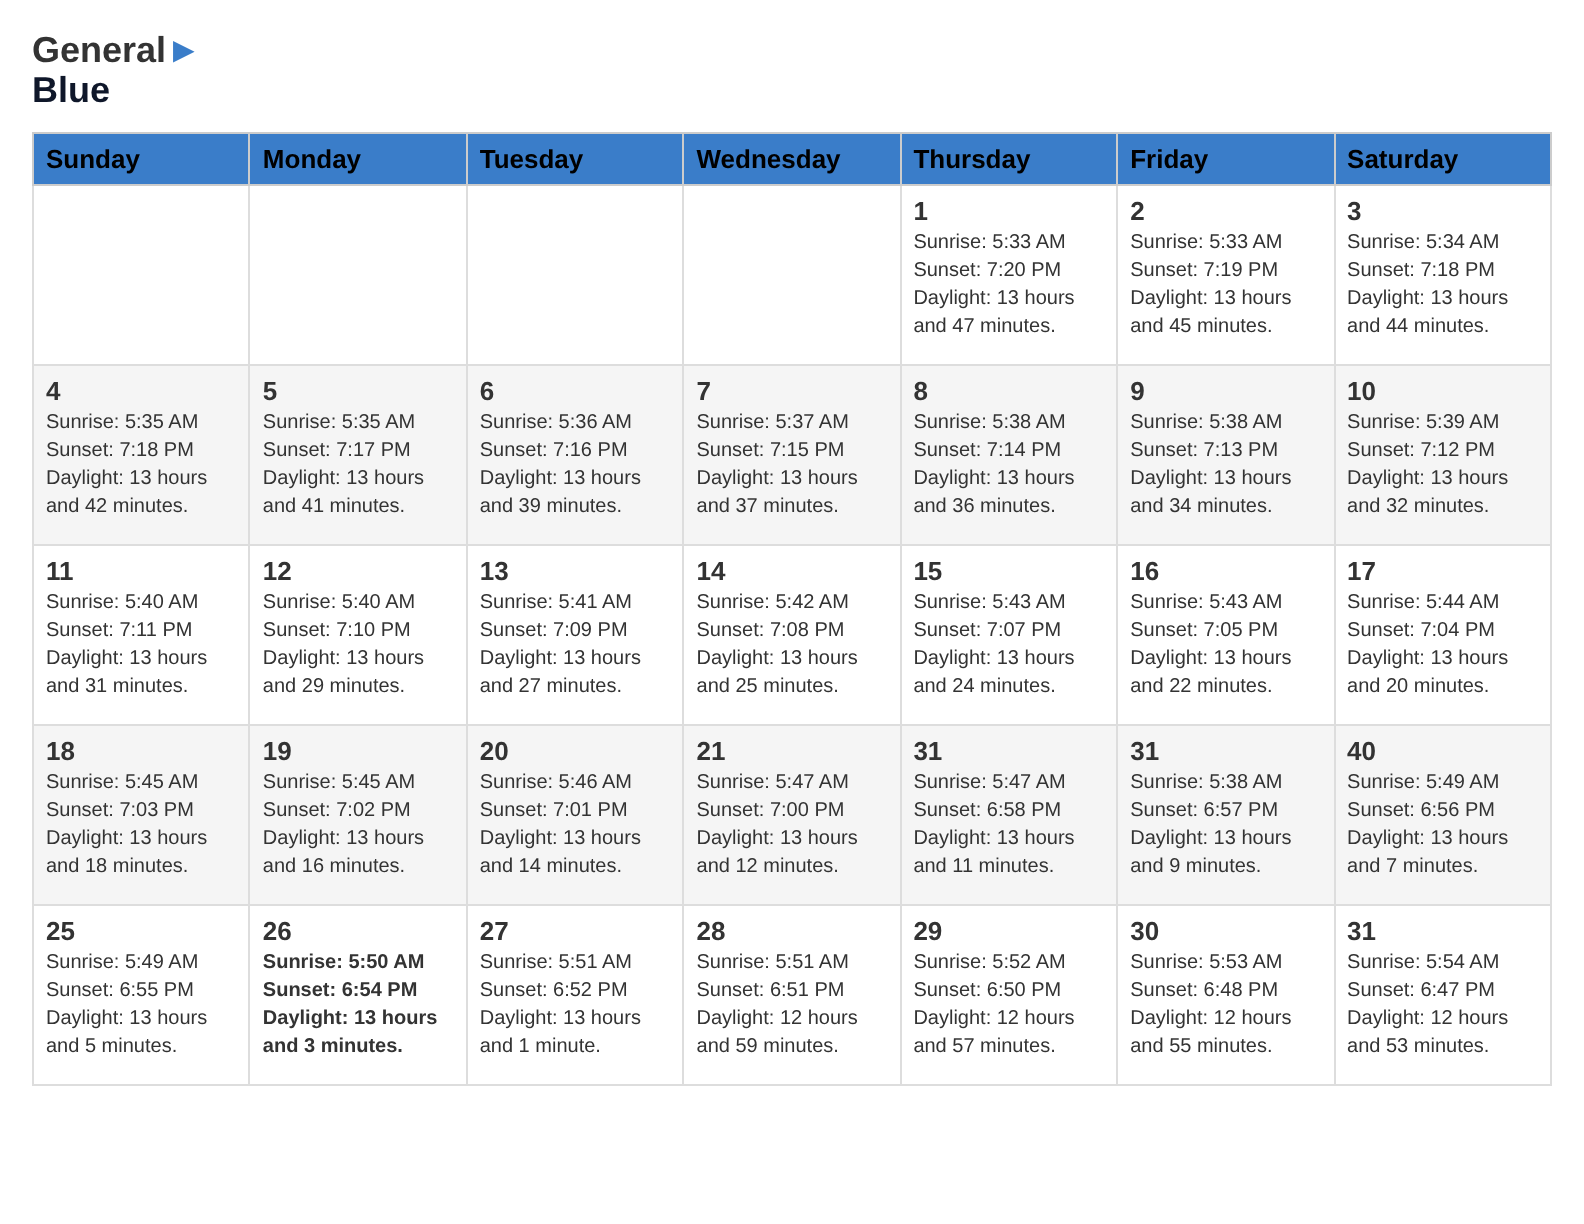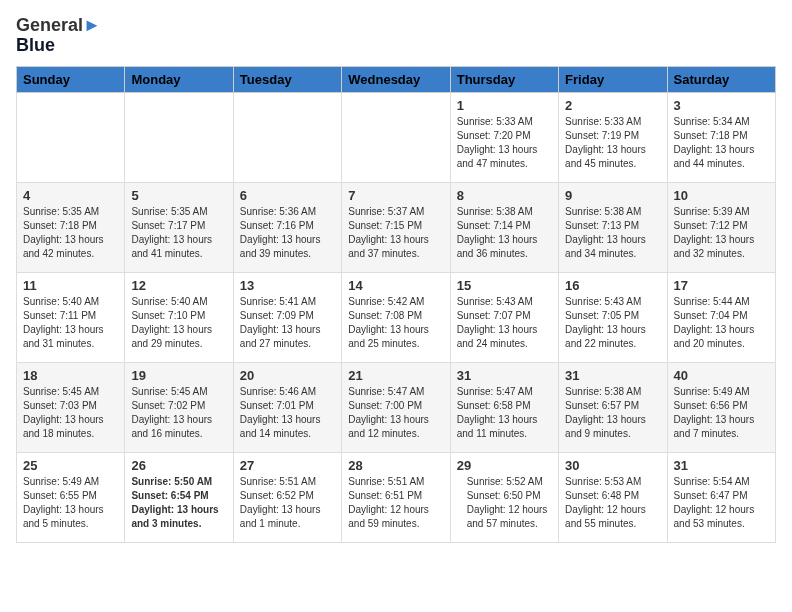--- a/index.html
+++ b/index.html
@@ -306,21 +306,21 @@
         </td>
         <td>
           <span class="day-num">28</span>
           <div class="day-info" style="white-space: pre-line;">Sunrise: 5:51 AM
 Sunset: 6:51 PM
 Daylight: 12 hours
 and 59 minutes.</div>
         </td>
         <td>
           <span class="day-num">29</span>
-          <div class="day-info" style="white-space: pre-line; margin-left: 10px;">Sunrise: 5:52 AM
+          <div class="day-info" style="white-space: pre-line;">Sunrise: 5:52 AM
 Sunset: 6:50 PM
 Daylight: 12 hours
 and 57 minutes.</div>
         </td>
         <td>
           <span class="day-num">30</span>
           <div class="day-info" style="white-space: pre-line;">Sunrise: 5:53 AM
 Sunset: 6:48 PM
 Daylight: 12 hours
 and 55 minutes.</div>

